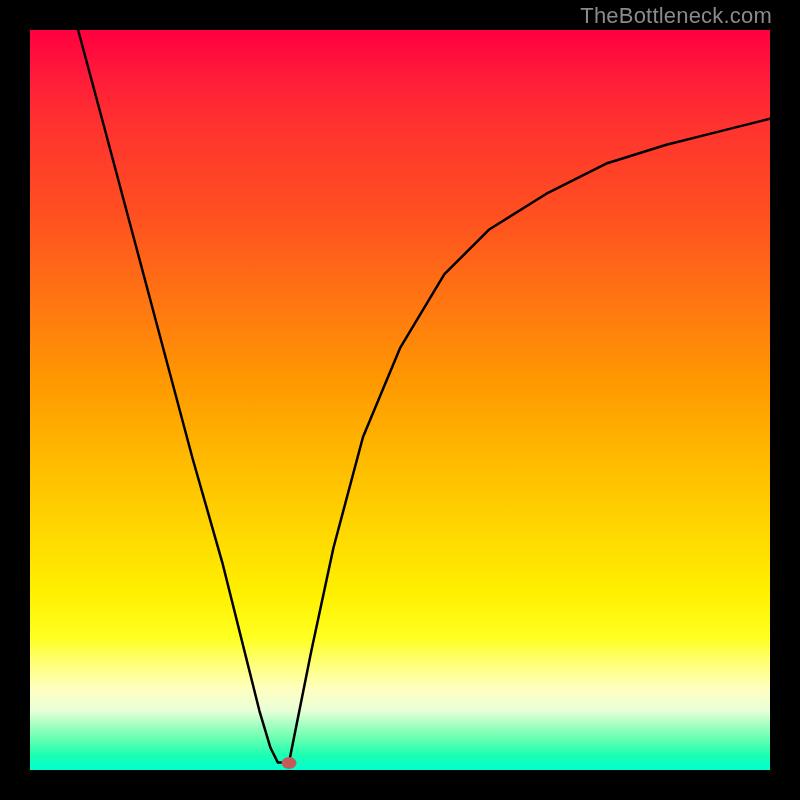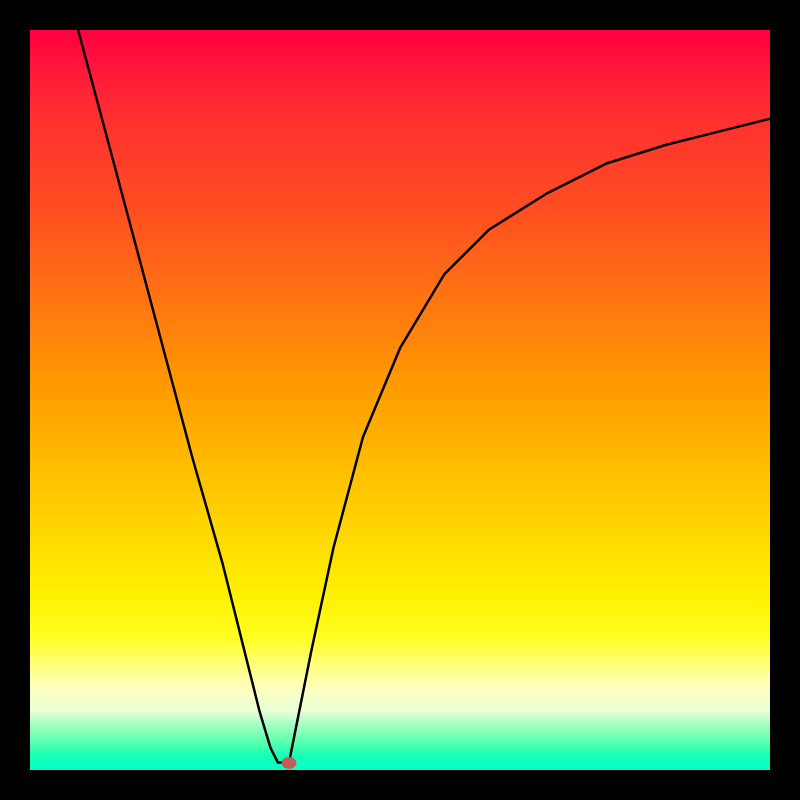--- a/index.html
+++ b/index.html
@@ -66,20 +66,21 @@
     height: 12px;
     border-radius: 50%;
     background: #c45a5a;
     transform: translate(-50%, -50%);
   }
 </style>
 </head>
 <body>
 
 <div class="frame">
+  <div class="watermark">TheBottleneck.com</div>
 
   <div class="plot">
     <svg class="curve" viewBox="0 0 740 740" preserveAspectRatio="none">
       <path fill="none" stroke="#000" stroke-width="2.5" stroke-linecap="round" stroke-linejoin="round" d="M48.1 0.0 L74.0 96.2 L103.6 207.2 L133.2 318.2 L162.8 429.2 L192.4 532.8 L214.6 621.6 L229.4 680.8 L240.5 717.8 L247.9 732.6 L247.9 732.6 L259.0 732.6 L259.0 732.6 L266.4 695.6 L281.2 621.6 L303.4 518.0 L333.0 407.0 L370.0 318.2 L414.4 244.2 L458.8 199.8 L518.0 162.8 L577.2 133.2 L636.4 114.7 L695.6 99.9 L740.0 88.8"></path>
     </svg>
     <div class="marker" style="left: 259px; top: 732.6px; background: rgb(196, 90, 90);"></div>
   </div>
 </div>
 
 </body></html>

